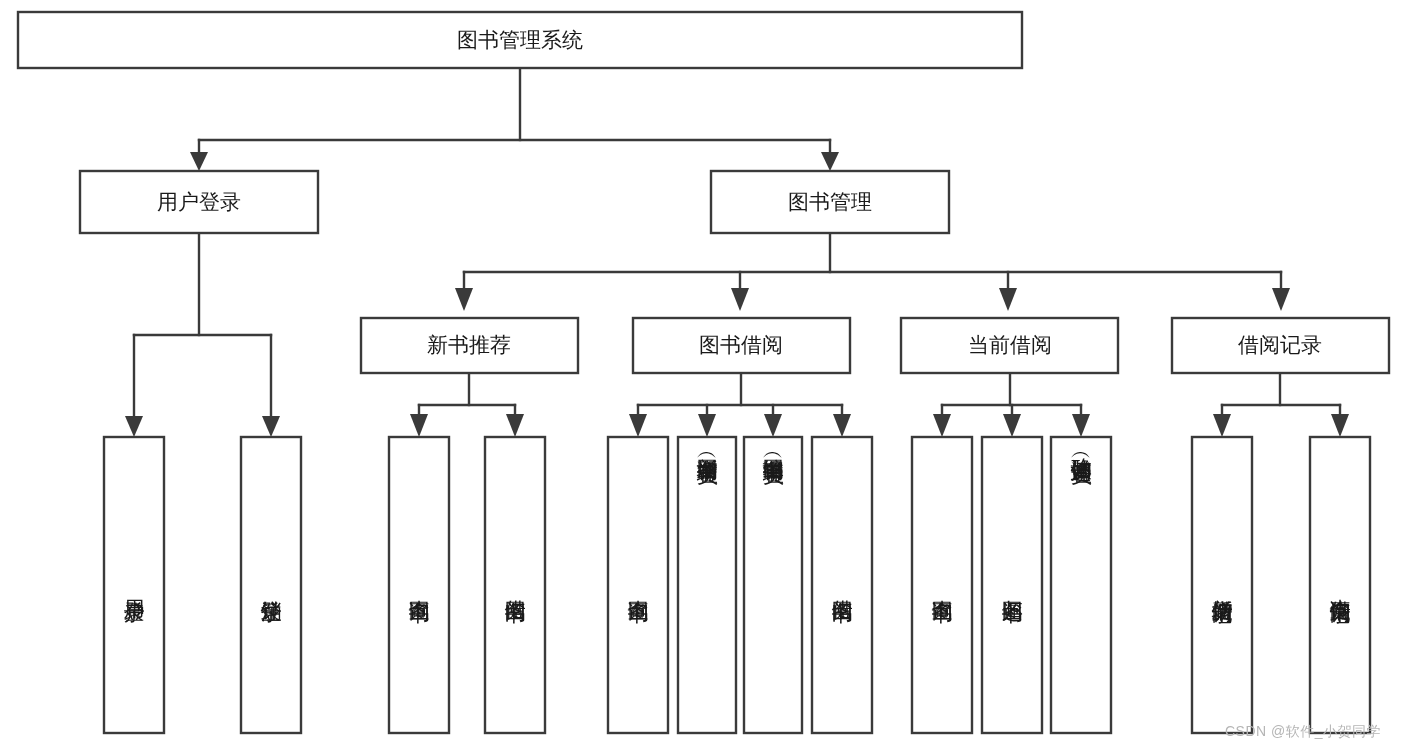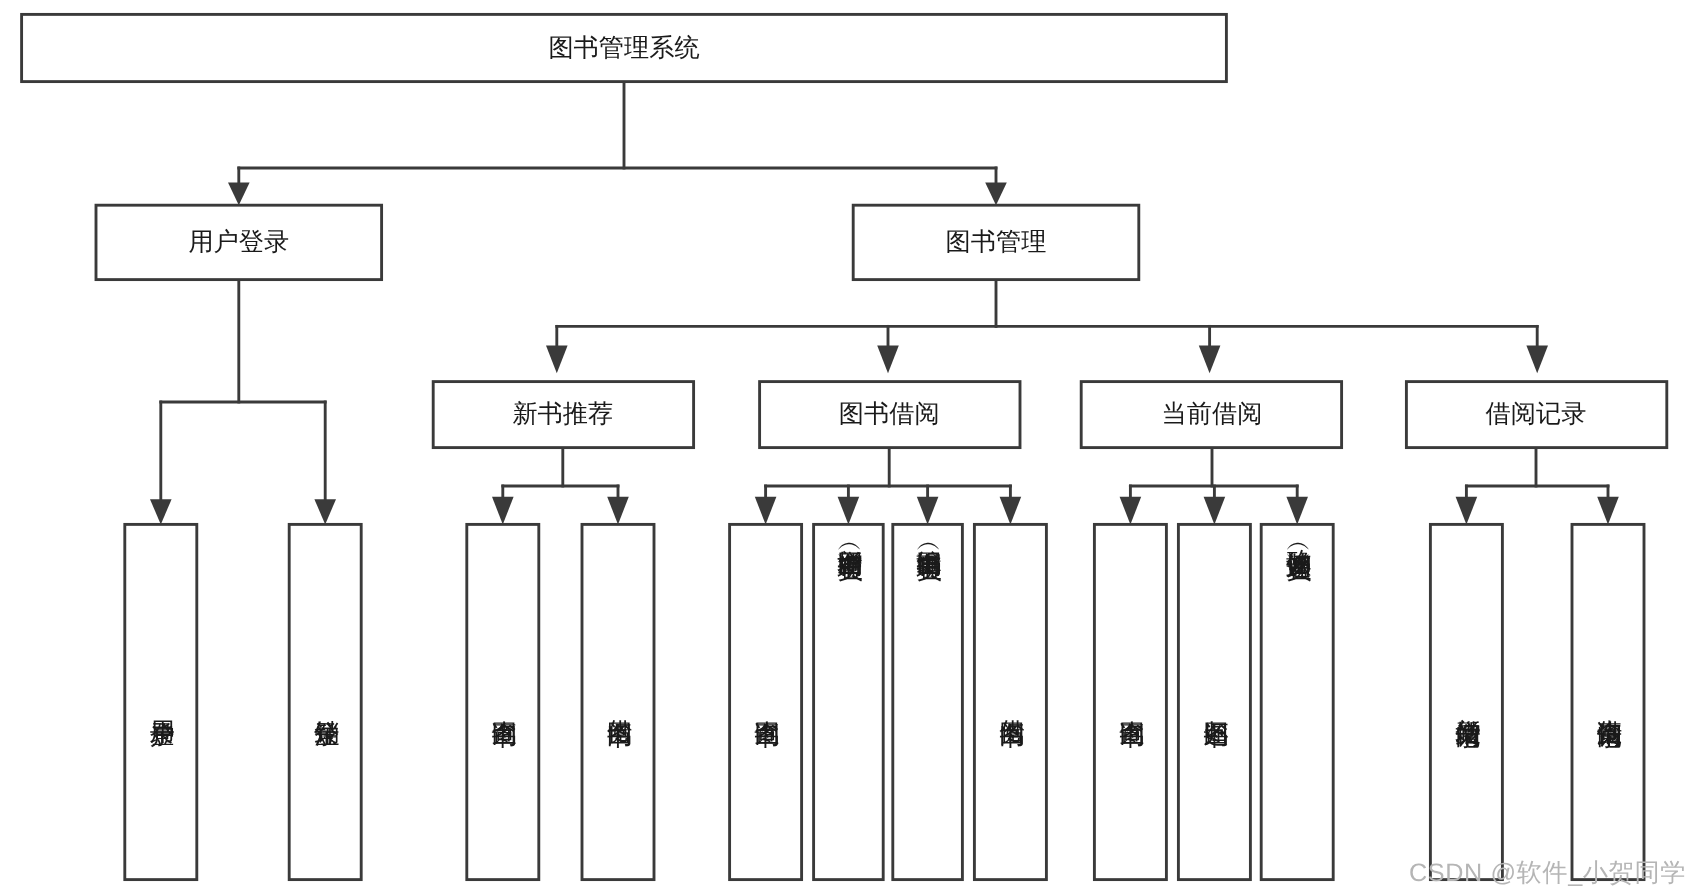--- a/index.html
+++ b/index.html
@@ -62,24 +62,24 @@
     font-family: "Liberation Sans", "DejaVu Sans", sans-serif;
     font-size: 21px;
     line-height: 1.08;
     color: #1a1a1a;
     letter-spacing: 1px;
     white-space: nowrap;
     text-align: center;
   }
   .watermark {
     position: absolute;
-    right: 0;
+    right: 24px;
     bottom: 6px;
     font-family: "Liberation Sans", "DejaVu Sans", sans-serif;
-    font-size: 21px;
+    font-size: 14px;
     color: #b5b5b5;
     letter-spacing: 0.5px;
     white-space: nowrap;
   }
 </style>
 </head>
 <body>
 
 <div id="diagram-root">
 

